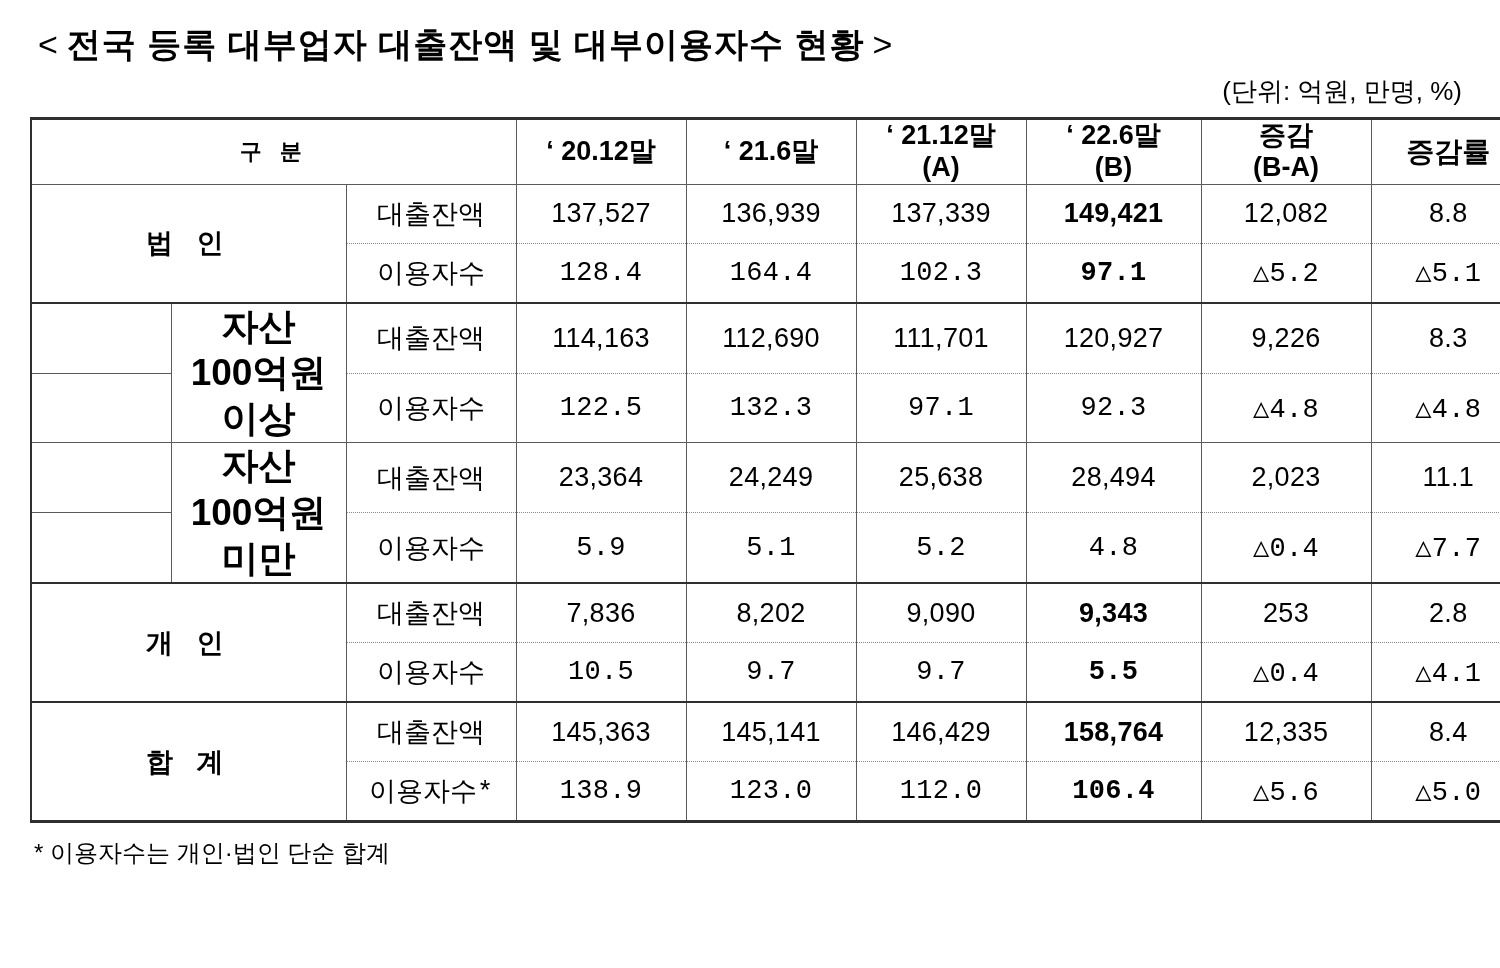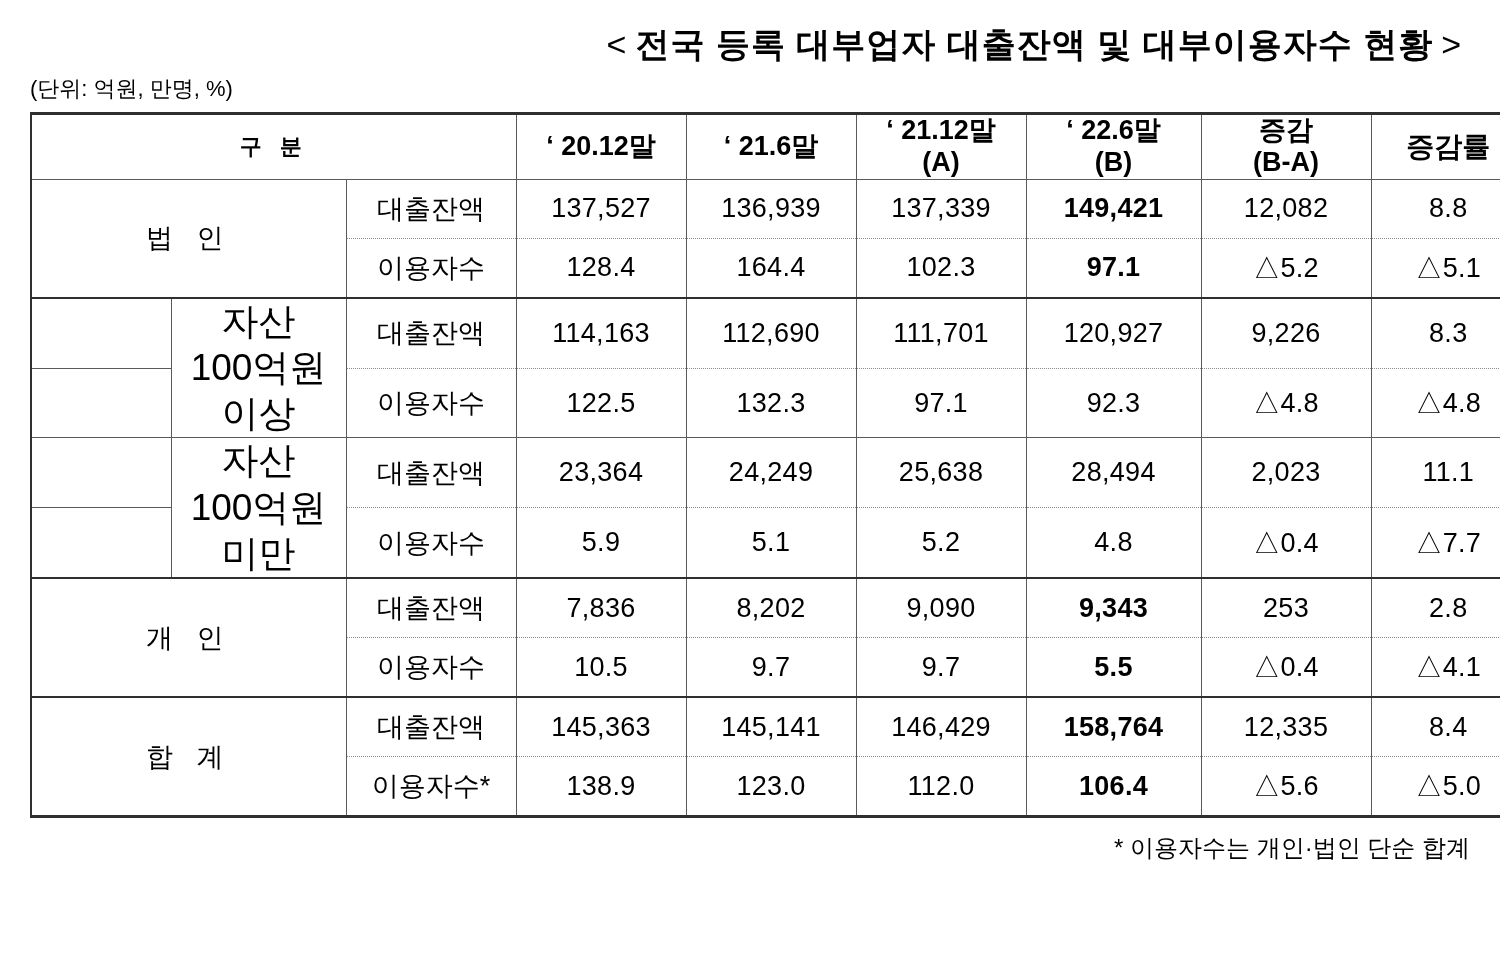--- a/index.html
+++ b/index.html
@@ -15,35 +15,35 @@
     overflow: hidden;
   }
   .page {
     position: relative;
     width: 1500px;
     height: 968px;
     box-sizing: border-box;
     padding: 0 30px;
   }
   .title {
-    text-align: right;
+    text-align: left;
     font-size: 34px;
     font-weight: 700;
     letter-spacing: 1px;
     padding-top: 22px;
     padding-bottom: 6px;
     white-space: nowrap;
   }
   .title .bracket {
     font-weight: 400;
     padding: 0 8px;
   }
   .unit {
-    text-align: left;
-    font-size: 22px;
+    text-align: right;
+    font-size: 26px;
     padding-right: 8px;
     padding-bottom: 8px;
   }
   table.data {
     border-collapse: collapse;
     width: 1438px;
     table-layout: fixed;
     border-top: 3px solid #2f2f2f;
     border-bottom: 3px solid #2f2f2f;
     border-left: 2px solid #2f2f2f;
@@ -80,49 +80,49 @@
     font-size: 28px;
   }
   td.num {
     text-align: right;
     padding-right: 18px;
     font-size: 28px;
     letter-spacing: 0.3px;
   }
   td.num.bold { font-weight: 700; }
   td.group {
-    font-weight: 400;
+    font-weight: 700;
     font-size: 30px;
     letter-spacing: 8px;
   }
   td.group.small {
     font-size: 37px;
     letter-spacing: 0px;
     line-height: 1.25;
   }
   td.item {
     text-align: left;
     padding-left: 16px;
     font-size: 28px;
   }
   
   tr.row-a td.item, tr.row-a td.num {
     border-bottom: 1px dotted #8a8a8a;
   }
   tr.row-b td.item, tr.row-b td.num {
     border-top: 1px dotted #8a8a8a;
+    font-family: Liberation Mono, monospace;
   }
   tr.thick-top td {
     border-top: 2px solid #2f2f2f;
   }
   .footnote {
     font-size: 24px;
     padding-top: 14px;
     padding-left: 4px;
-    text-align: right;
   }
 </style>
 </head>
 <body>
 
 <div class="page">
 
   <div class="title">
     <span class="bracket">&lt;</span><span>전국 등록 대부업자 대출잔액 및 대부이용자수 현황</span><span class="bracket">&gt;</span>
   </div>

